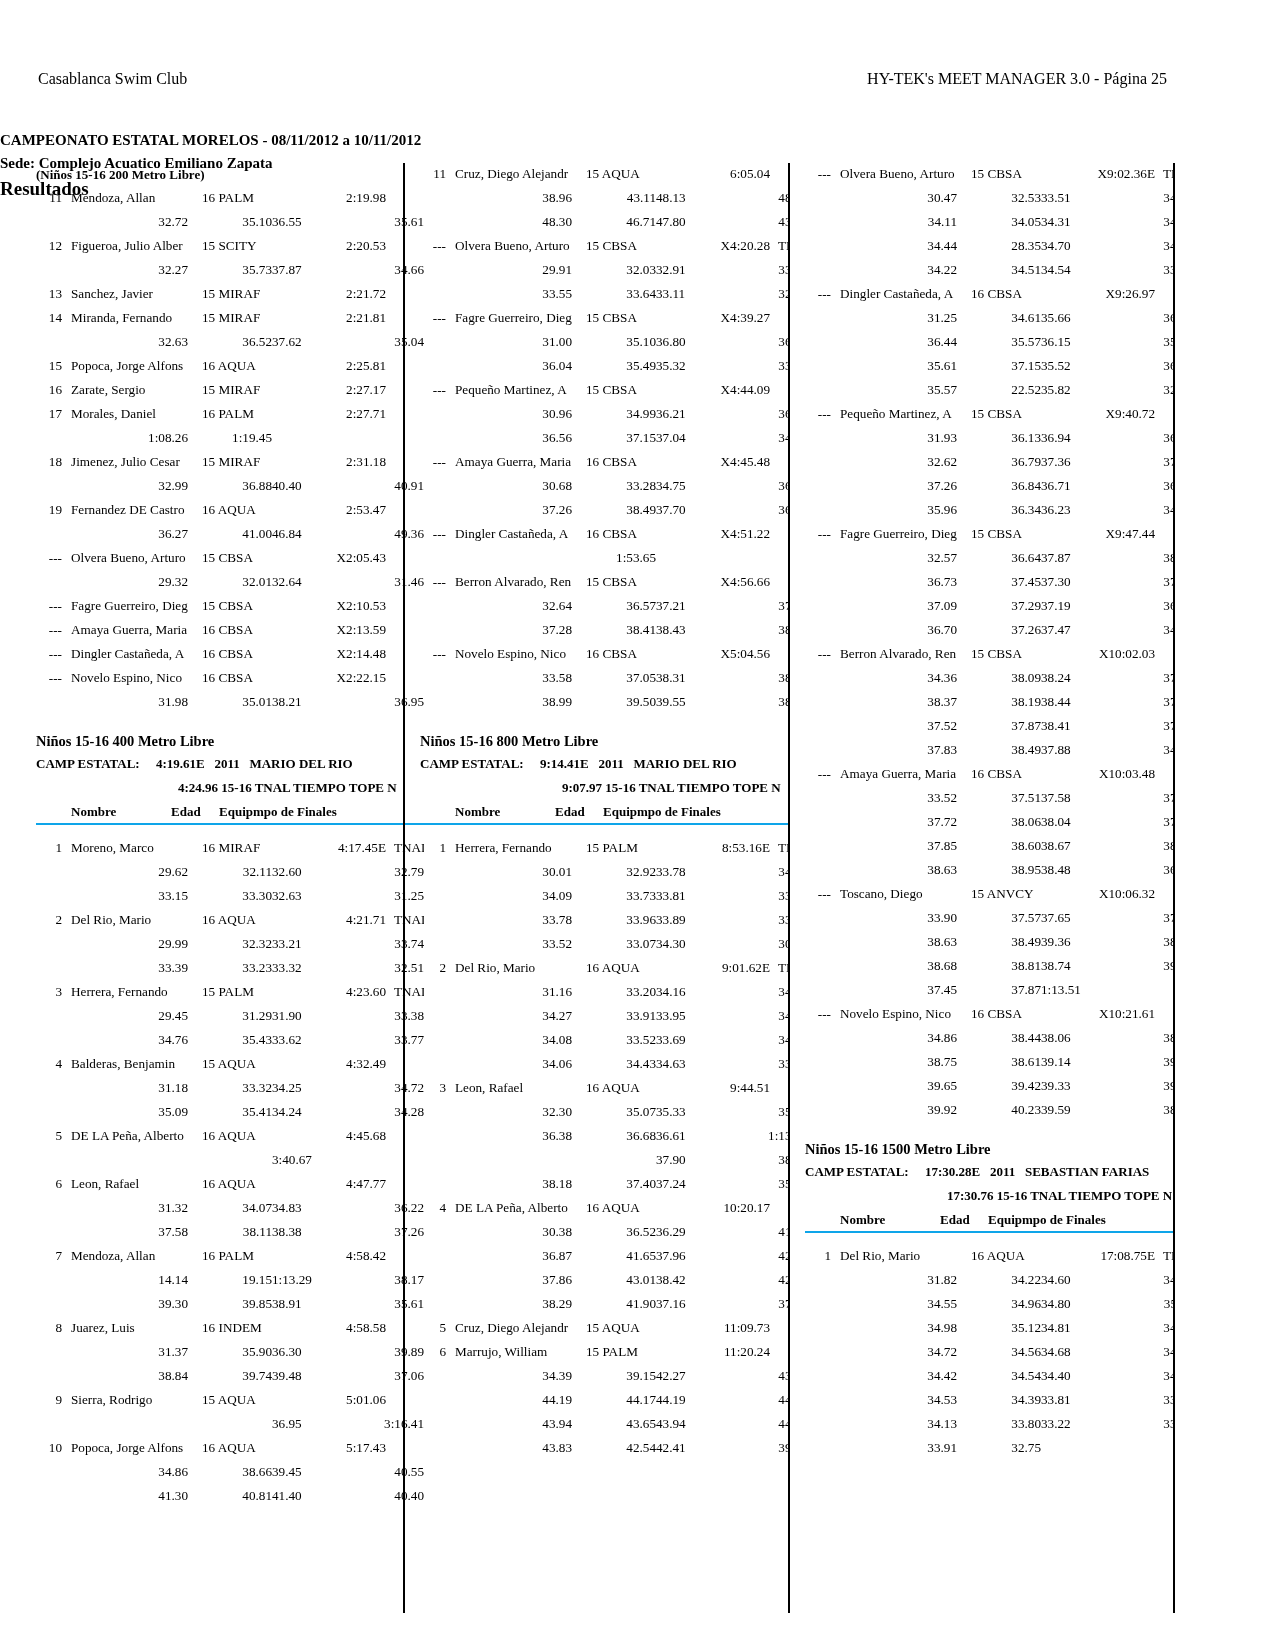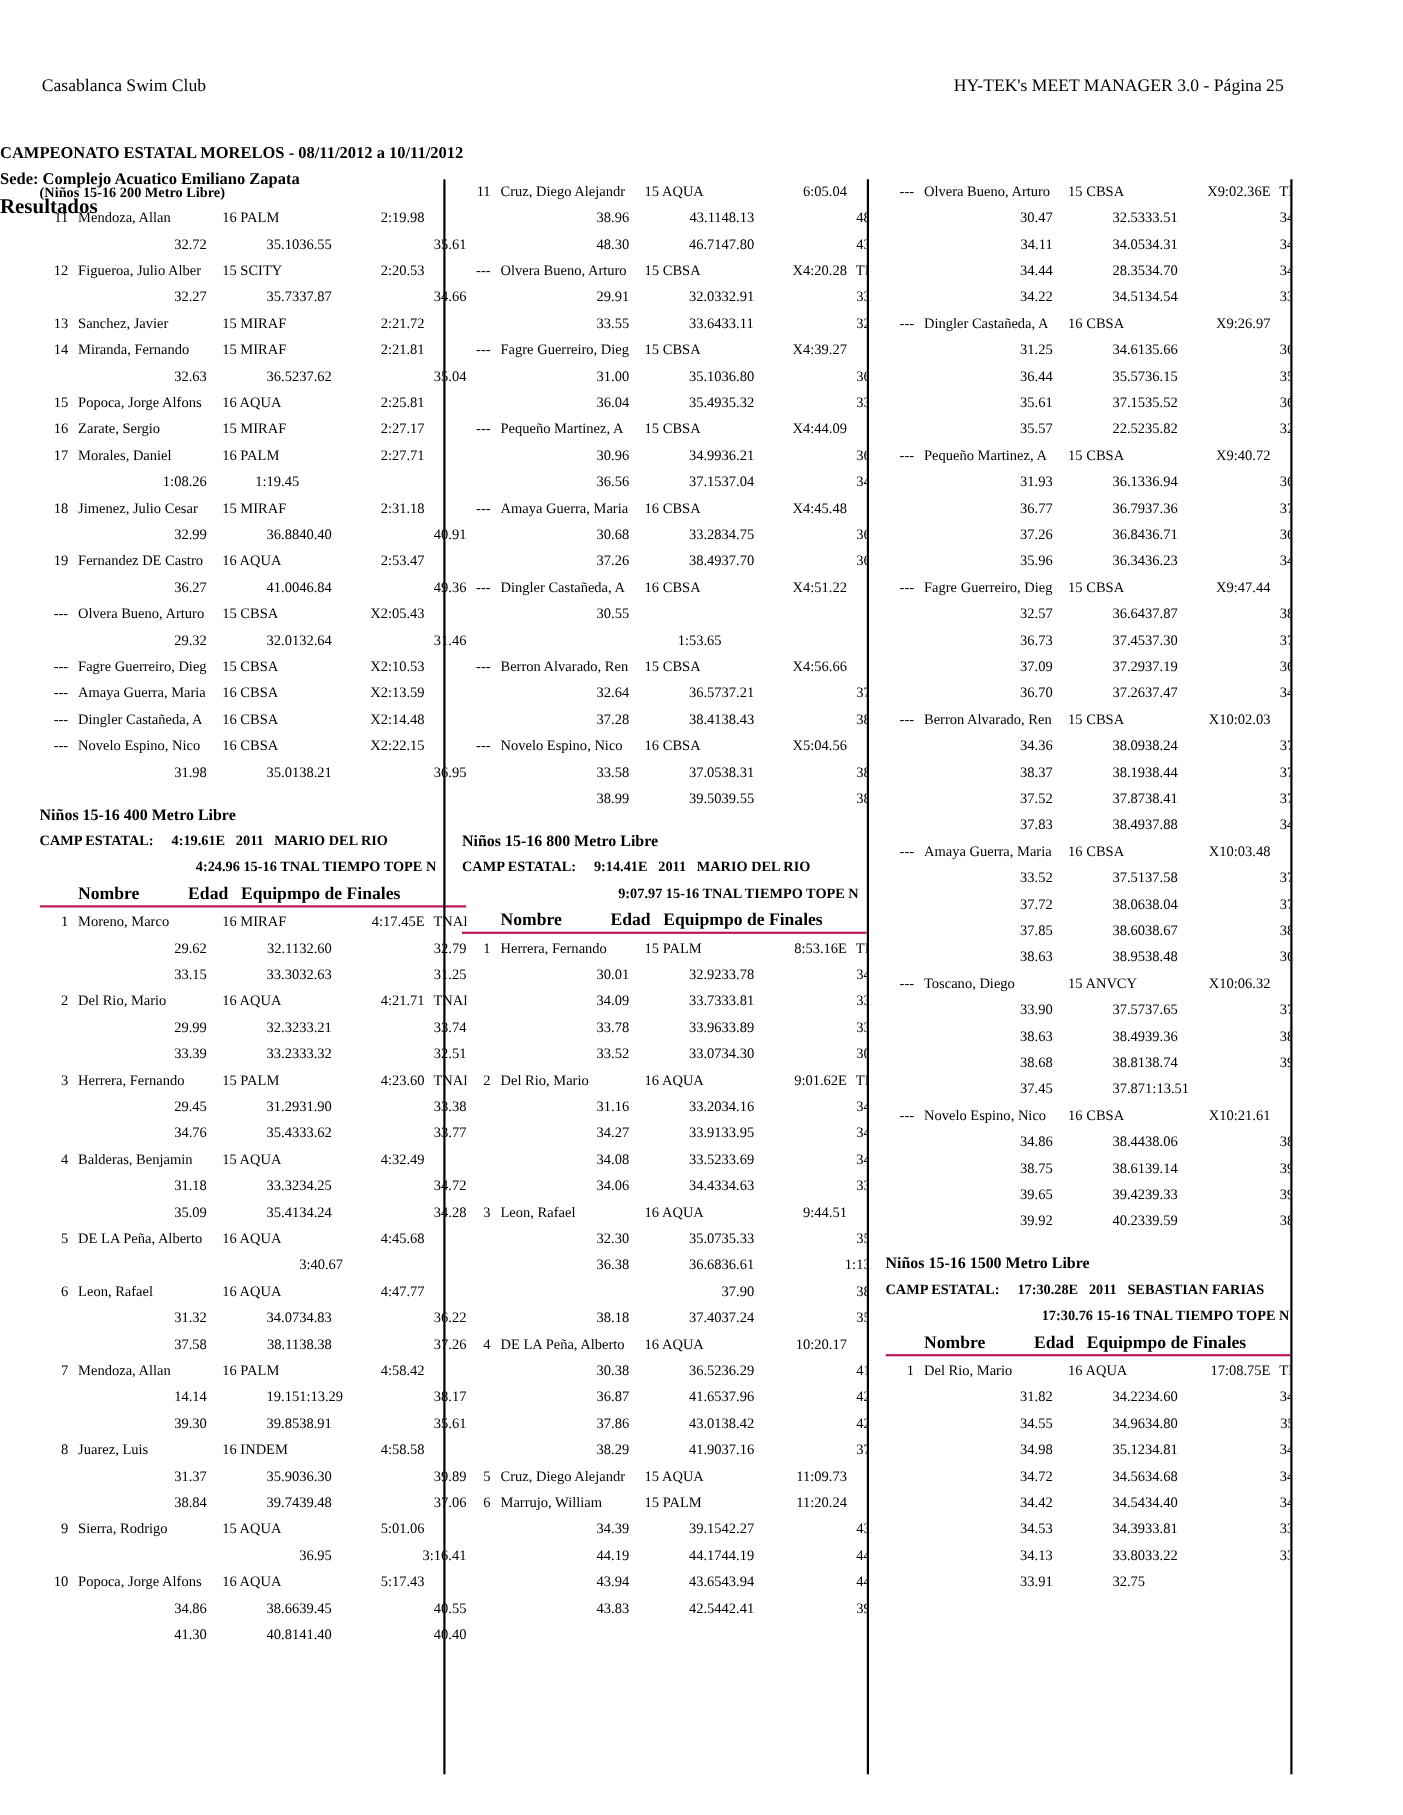--- a/index.html
+++ b/index.html
@@ -20,21 +20,21 @@
   .age{left:166px;}
   .time{left:260px;width:90px;text-align:right;}
   .note{left:358px;}
   .s0{left:60px;width:92px;text-align:right;}
   .s1{left:152px;width:84px;text-align:right;}
   .s2{left:230px;width:60px;text-align:left;padding-left:6px;}
   .s3{left:300px;width:88px;text-align:right;}
   .heading{font-weight:bold;font-size:14.5px;}
   .heading span{left:0;top:4px;}
   .record{font-weight:bold;font-size:13px;}
-  .colhead{font-weight:bold;font-size:16px;border-bottom:2px solid #be185d;height:22px;margin-bottom:2px;}
+  .colhead{font-weight:bold;font-size:13px;border-bottom:2px solid #0ea5e9;height:22px;margin-bottom:12px;}
   .gap{height:14px;}
   .cont span{left:0;top:4px;font-weight:bold;font-size:13px;}
 </style>
 </head>
 <body>
 
 <div class="hdr-left">Casablanca Swim Club</div>
 <div class="hdr-right">HY-TEK's MEET MANAGER 3.0 - Página 25</div>
 <div class="title t1">CAMPEONATO ESTATAL MORELOS - 08/11/2012 a 10/11/2012</div>
 <div class="title t2">Sede: Complejo Acuatico Emiliano Zapata</div>
@@ -482,26 +482,20 @@
       <span class="s3">36.74</span>
     </div>
     <div class="line">
       <span class="place">---</span>
       <span class="name">Dingler Castañeda, A</span>
       <span class="age">16 CBSA</span>
       <span class="time">X4:51.22</span>
       <span class="note"></span>
     </div>
     <div class="line">
-      <span class="s0">30.55</span>
-      <span class="s1"></span>
-      <span class="s2"></span>
-      <span class="s3"></span>
-    </div>
-    <div class="line">
       <span class="s0"></span>
       <span class="s1">1:53.65</span>
       <span class="s2"></span>
       <span class="s3"></span>
     </div>
     <div class="line">
       <span class="place">---</span>
       <span class="name">Berron Alvarado, Ren</span>
       <span class="age">15 CBSA</span>
       <span class="time">X4:56.66</span>
@@ -787,21 +781,21 @@
       <span class="time">X9:40.72</span>
       <span class="note"></span>
     </div>
     <div class="line">
       <span class="s0">31.93</span>
       <span class="s1">36.13</span>
       <span class="s2">36.94</span>
       <span class="s3">36.94</span>
     </div>
     <div class="line">
-      <span class="s0">36.77</span>
+      <span class="s0">32.62</span>
       <span class="s1">36.79</span>
       <span class="s2">37.36</span>
       <span class="s3">37.15</span>
     </div>
     <div class="line">
       <span class="s0">37.26</span>
       <span class="s1">36.84</span>
       <span class="s2">36.71</span>
       <span class="s3">36.67</span>
     </div>

